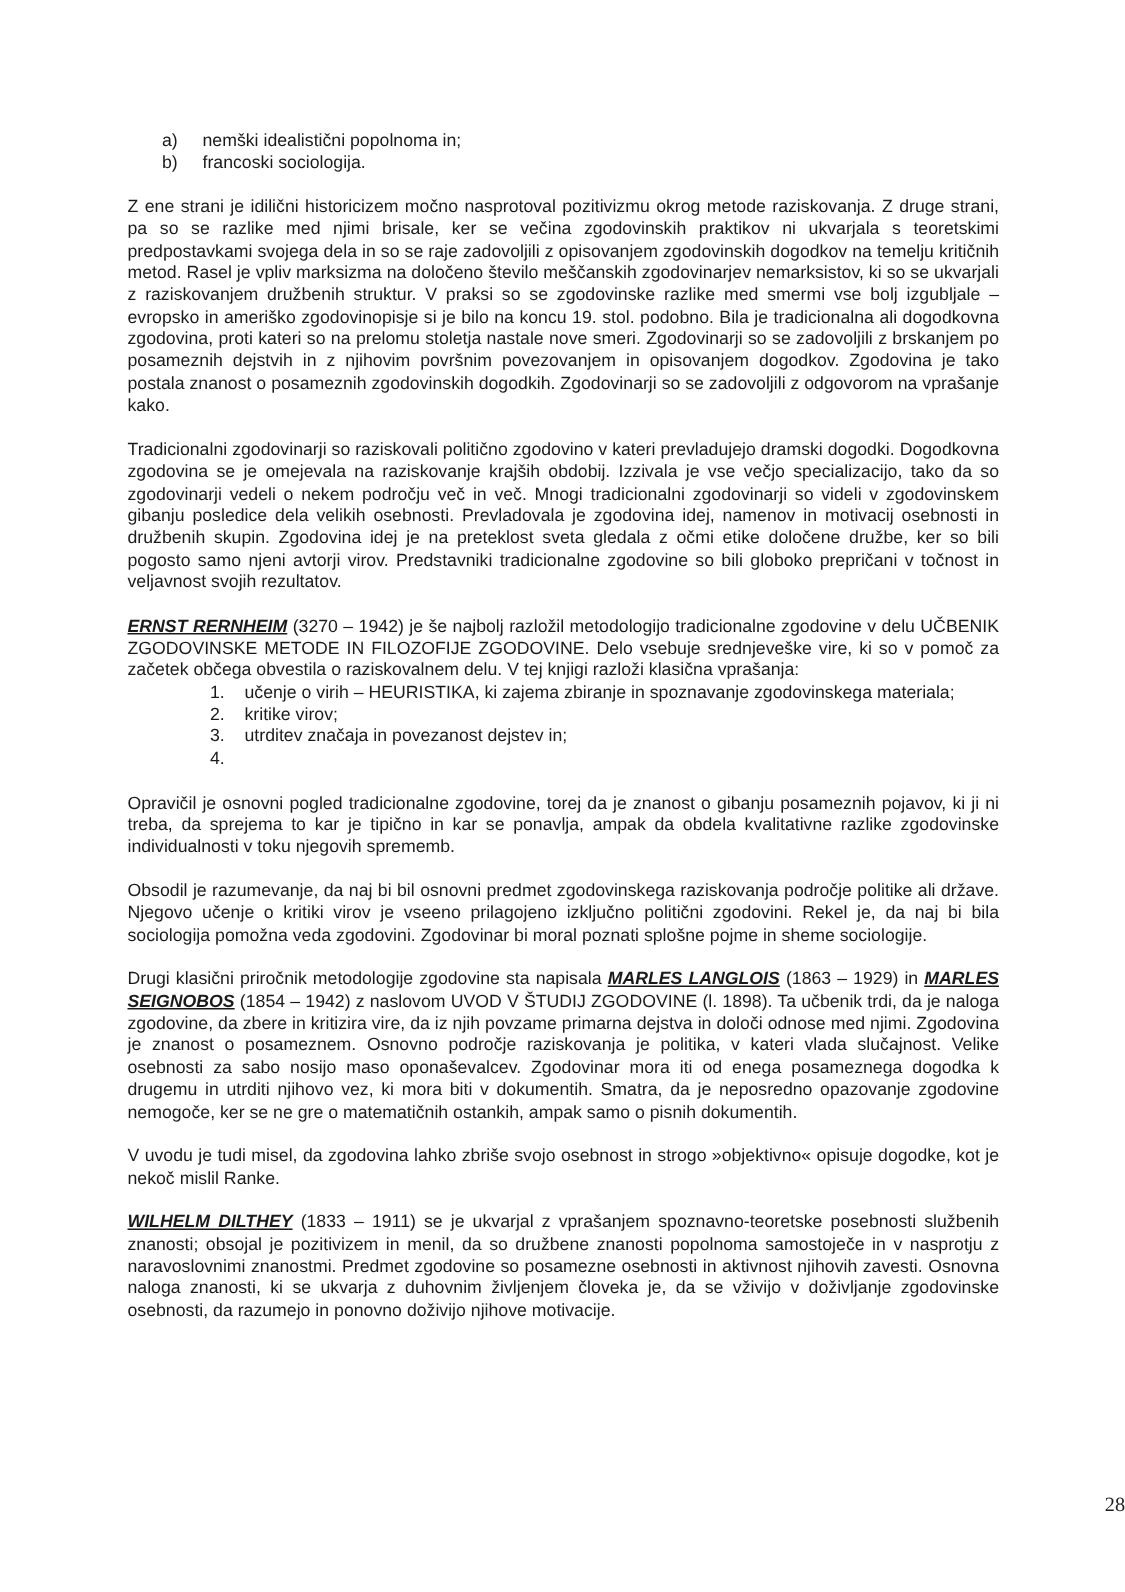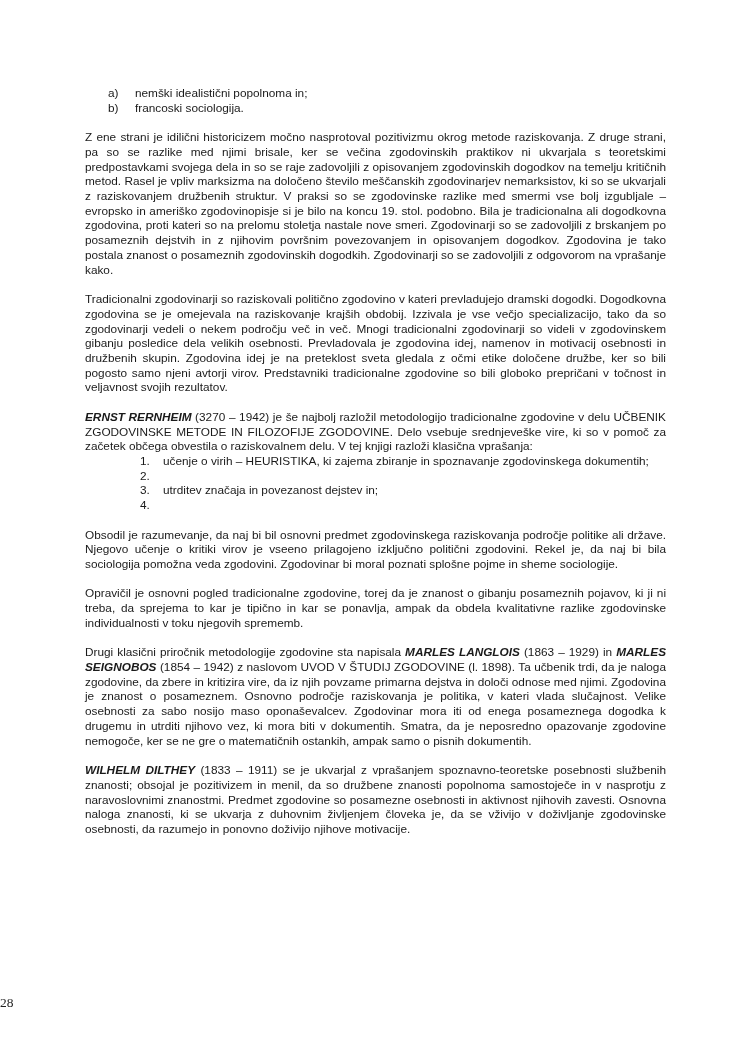--- a/index.html
+++ b/index.html
@@ -24,20 +24,21 @@
     font-size: 11.8px;
     line-height: 14.72px;
     text-align: justify;
   }
   .block + .block {
     margin-top: 14.72px;
   }
   .run-bi {
     font-weight: bold;
     font-style: italic;
+    text-decoration: underline;
   }
   .list-item {
     display: flex;
     text-align: left;
   }
   .list-alpha .list-item {
     padding-left: 23px;
   }
   .list-alpha .marker {
     flex: 0 0 27px;
@@ -53,21 +54,21 @@
     flex: 0 0 23px;
   }
   .list-item .item-text {
     flex: 1 1 auto;
   }
   .page-number {
     position: absolute;
     left: 0;
     right: 0;
     top: 995px;
-    text-align: left;
+    text-align: right;
     font-family: "Liberation Serif", "DejaVu Serif", serif;
     font-size: 13.5px;
     color: #1f1f1f;
   }
 </style>
 </head>
 <body>
 
 <div class="page">
   <div class="doc-body" id="doc-body">
@@ -87,41 +88,45 @@
         <div><span>Z ene strani je idilični historicizem močno nasprotoval pozitivizmu okrog metode raziskovanja. Z druge strani, pa so se razlike med njimi brisale, ker se večina zgodovinskih praktikov ni ukvarjala s teoretskimi predpostavkami svojega dela in so se raje zadovoljili z opisovanjem zgodovinskih dogodkov na temelju kritičnih metod. Rasel je vpliv marksizma na določeno število meščanskih zgodovinarjev nemarksistov, ki so se ukvarjali z raziskovanjem družbenih struktur. V praksi so se zgodovinske razlike med smermi vse bolj izgubljale – evropsko in ameriško zgodovinopisje si je bilo na koncu 19. stol. podobno. Bila je tradicionalna ali dogodkovna zgodovina, proti kateri so na prelomu stoletja nastale nove smeri. Zgodovinarji so se zadovoljili z brskanjem po posameznih dejstvih in z njihovim površnim povezovanjem in opisovanjem dogodkov. Zgodovina je tako postala znanost o posameznih zgodovinskih dogodkih. Zgodovinarji so se zadovoljili z odgovorom na vprašanje kako.</span></div>
       </div>
       <div class="block">
         <div><span>Tradicionalni zgodovinarji so raziskovali politično zgodovino v kateri prevladujejo dramski dogodki. Dogodkovna zgodovina se je omejevala na raziskovanje krajših obdobij. Izzivala je vse večjo specializacijo, tako da so zgodovinarji vedeli o nekem področju več in več. Mnogi tradicionalni zgodovinarji so videli v zgodovinskem gibanju posledice dela velikih osebnosti. Prevladovala je zgodovina idej, namenov in motivacij osebnosti in družbenih skupin. Zgodovina idej je na preteklost sveta gledala z očmi etike določene družbe, ker so bili pogosto samo njeni avtorji virov. Predstavniki tradicionalne zgodovine so bili globoko prepričani v točnost in veljavnost svojih rezultatov.</span></div>
       </div>
       <div class="block">
         <div><span class="run-bi">ERNST RERNHEIM</span><span> (3270 – 1942) je še najbolj razložil metodologijo tradicionalne zgodovine v delu UČBENIK ZGODOVINSKE METODE IN FILOZOFIJE ZGODOVINE. Delo vsebuje srednjeveške vire, ki so v pomoč za začetek občega obvestila o raziskovalnem delu. V tej knjigi razloži klasična vprašanja:</span></div>
         <div class="list list-decimal">
           <div class="list-item">
             <span class="marker">1.</span>
-            <span class="item-text"><span>učenje o virih – HEURISTIKA, ki zajema zbiranje in spoznavanje zgodovinskega dokumentih;</span></span>
+            <span class="item-text"><span>učenje o virih – HEURISTIKA, ki zajema zbiranje in spoznavanje zgodovinskega materiala;</span></span>
           </div>
           <div class="list-item">
             <span class="marker">2.</span>
+            <span class="item-text"><span>kritike virov;</span></span>
           </div>
           <div class="list-item">
             <span class="marker">3.</span>
             <span class="item-text"><span>utrditev značaja in povezanost dejstev in;</span></span>
           </div>
           <div class="list-item">
             <span class="marker">4.</span>
           </div>
         </div>
       </div>
       <div class="block">
+        <div><span>Opravičil je osnovni pogled tradicionalne zgodovine, torej da je znanost o gibanju posameznih pojavov, ki ji ni treba, da sprejema to kar je tipično in kar se ponavlja, ampak da obdela kvalitativne razlike zgodovinske individualnosti v toku njegovih sprememb.</span></div>
+      </div>
+      <div class="block">
         <div><span>Obsodil je razumevanje, da naj bi bil osnovni predmet zgodovinskega raziskovanja področje politike ali države. Njegovo učenje o kritiki virov je vseeno prilagojeno izključno politični zgodovini. Rekel je, da naj bi bila sociologija pomožna veda zgodovini. Zgodovinar bi moral poznati splošne pojme in sheme sociologije.</span></div>
       </div>
       <div class="block">
-        <div><span>Opravičil je osnovni pogled tradicionalne zgodovine, torej da je znanost o gibanju posameznih pojavov, ki ji ni treba, da sprejema to kar je tipično in kar se ponavlja, ampak da obdela kvalitativne razlike zgodovinske individualnosti v toku njegovih sprememb.</span></div>
+        <div><span>Drugi klasični priročnik metodologije zgodovine sta napisala </span><span class="run-bi">MARLES LANGLOIS</span><span> (1863 – 1929) in </span><span class="run-bi">MARLES SEIGNOBOS</span><span> (1854 – 1942) z naslovom UVOD V ŠTUDIJ ZGODOVINE (l. 1898). Ta učbenik trdi, da je naloga zgodovine, da zbere in kritizira vire, da iz njih povzame primarna dejstva in določi odnose med njimi. Zgodovina je znanost o posameznem. Osnovno področje raziskovanja je politika, v kateri vlada slučajnost. Velike osebnosti za sabo nosijo maso oponaševalcev. Zgodovinar mora iti od enega posameznega dogodka k drugemu in utrditi njihovo vez, ki mora biti v dokumentih. Smatra, da je neposredno opazovanje zgodovine nemogoče, ker se ne gre o matematičnih ostankih, ampak samo o pisnih dokumentih.</span></div>
       </div>
       <div class="block">
-        <div><span>Drugi klasični priročnik metodologije zgodovine sta napisala </span><span class="run-bi">MARLES LANGLOIS</span><span> (1863 – 1929) in </span><span class="run-bi">MARLES SEIGNOBOS</span><span> (1854 – 1942) z naslovom UVOD V ŠTUDIJ ZGODOVINE (l. 1898). Ta učbenik trdi, da je naloga zgodovine, da zbere in kritizira vire, da iz njih povzame primarna dejstva in določi odnose med njimi. Zgodovina je znanost o posameznem. Osnovno področje raziskovanja je politika, v kateri vlada slučajnost. Velike osebnosti za sabo nosijo maso oponaševalcev. Zgodovinar mora iti od enega posameznega dogodka k drugemu in utrditi njihovo vez, ki mora biti v dokumentih. Smatra, da je neposredno opazovanje zgodovine nemogoče, ker se ne gre o matematičnih ostankih, ampak samo o pisnih dokumentih.</span></div>
+        <div><span>V uvodu je tudi misel, da zgodovina lahko zbriše svojo osebnost in strogo »objektivno« opisuje dogodke, kot je nekoč mislil Ranke.</span></div>
       </div>
       <div class="block">
         <div><span class="run-bi">WILHELM DILTHEY</span><span> (1833 – 1911) se je ukvarjal z vprašanjem spoznavno-teoretske posebnosti službenih znanosti; obsojal je pozitivizem in menil, da so družbene znanosti popolnoma samostoječe in v nasprotju z naravoslovnimi znanostmi. Predmet zgodovine so posamezne osebnosti in aktivnost njihovih zavesti. Osnovna naloga znanosti, ki se ukvarja z duhovnim življenjem človeka je, da se vživijo v doživljanje zgodovinske osebnosti, da razumejo in ponovno doživijo njihove motivacije.</span></div>
       </div>
     </div>
   <div class="page-number">28</div>
 </div>
 
 </body></html>

